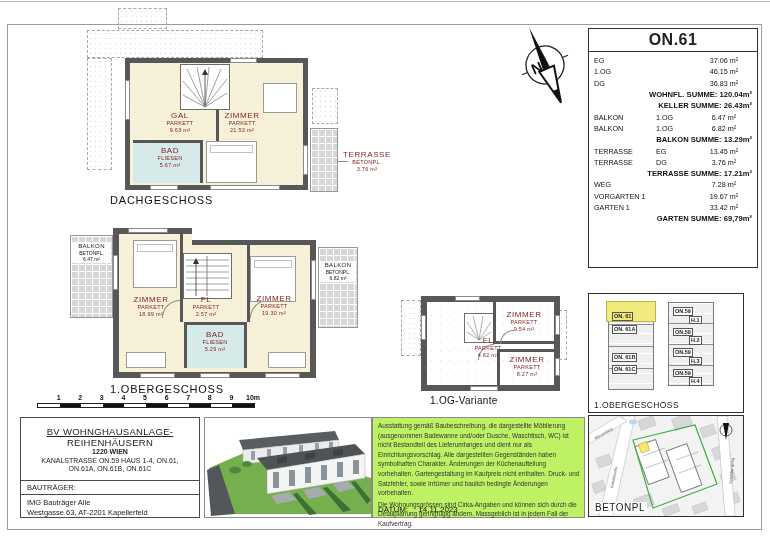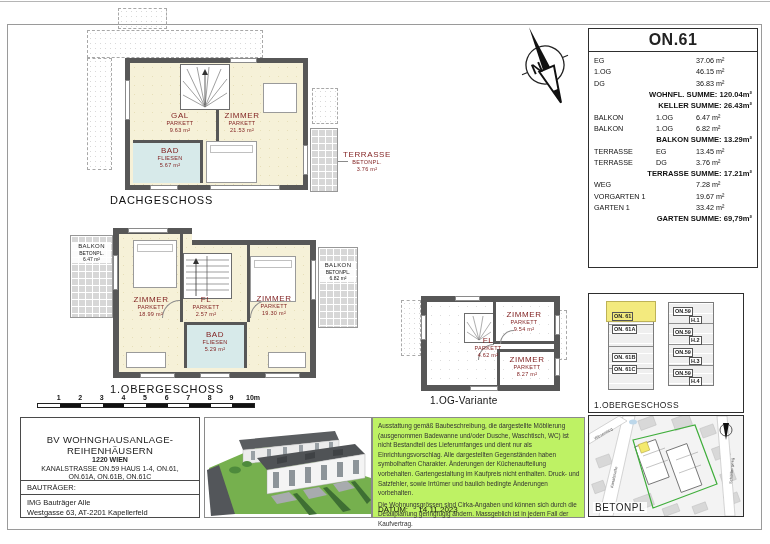--- a/index.html
+++ b/index.html
@@ -40,21 +40,21 @@
   .seg.dark { background:#111; }
 
   
   #area-box { left:588px; top:28px; width:170px; height:240px; border:1px solid #2e2e2e; background:#fff; }
   #area-title { position:absolute; left:0; top:2px; width:100%; text-align:center; font-size:16px; font-weight:bold; letter-spacing:.5px; }
   #area-divider { position:absolute; left:0; top:22px; width:100%; height:1px; background:#2e2e2e; }
   #area-rows { position:absolute; left:5px; top:26px; right:5px; }
   .arow { display:flex; height:11.3px; align-items:center; font-size:7.2px; color:#111; }
   .arow .c1 { width:62px; }
   .arow .c2 { width:40px; }
-  .arow .c3 { flex:1; text-align:left; }
+  .arow .c3 { flex:1; text-align:center; }
   .arow.sum { justify-content:flex-end; }
   .arow.sum .sumtxt { font-size:7.6px; font-weight:bold; text-align:right; }
 
   
   #keyplan-box { left:588px; top:293px; width:156px; height:120px; border:1px solid #2e2e2e; background:#fff; }
   .kbuild { position:absolute; background:#efefef; border:1px solid #7c7c7c;
             background-image:linear-gradient(#fff 1px,transparent 1px); background-size:100% 10px; }
   .kdiv { position:absolute; left:0; width:100%; height:1px; background:#8d8d8d; }
   .khl { position:absolute; left:-3px; top:-2px; right:-3px; background:#f3ea7e; border:1px solid #bdb257; }
   .chip { position:absolute; left:3px; background:#fff; border:1px solid #555; font-size:5.5px; font-weight:bold; line-height:6.5px; padding:0 1px; white-space:nowrap; }
@@ -443,21 +443,21 @@
       <polygon points="134,7 140,7 137,24" fill="#111"></polygon>
       <text x="6" y="24" font-size="4" fill="#555" transform="rotate(-30 6 24)">Wiesenweg</text>
       <text x="24" y="72" font-size="4" fill="#555" transform="rotate(-78 24 72)">Kanalstraße</text>
       <text x="143" y="68" font-size="4" fill="#555" transform="rotate(-86 143 68)">Schöllbergweg</text>
     </svg>
     <div id="lageplan-label">BETONPL</div>
   </div>
 
   <div id="titleblock" class="abs">
     <div id="tb-top">
-      <div class="tb-big" style="margin-top:16px;">BV WOHNGHAUSANLAGE-</div>
+      <div class="tb-big" style="margin-top:8px;text-decoration:underline;">BV WOHNGHAUSANLAGE-</div>
       <div class="tb-big">REIHENHÄUSERN</div>
       <div class="tb-sm" style="font-weight:bold;">1220 WIEN</div>
       <div class="tb-sm">KANALSTRASSE ON.59 HAUS 1-4, ON.61,</div>
       <div class="tb-sm">ON.61A, ON.61B, ON.61C</div>
     </div>
     <div id="tb-div1"></div>
     <div class="tb-left" style="top:65px;">BAUTRÄGER:</div>
     <div id="tb-div2"></div>
     <div class="tb-left" style="top:80px;">IMG Bauträger Alle</div>
     <div class="tb-left" style="top:90px;">Westgasse 63, AT-2201 Kapellerfeld</div>

